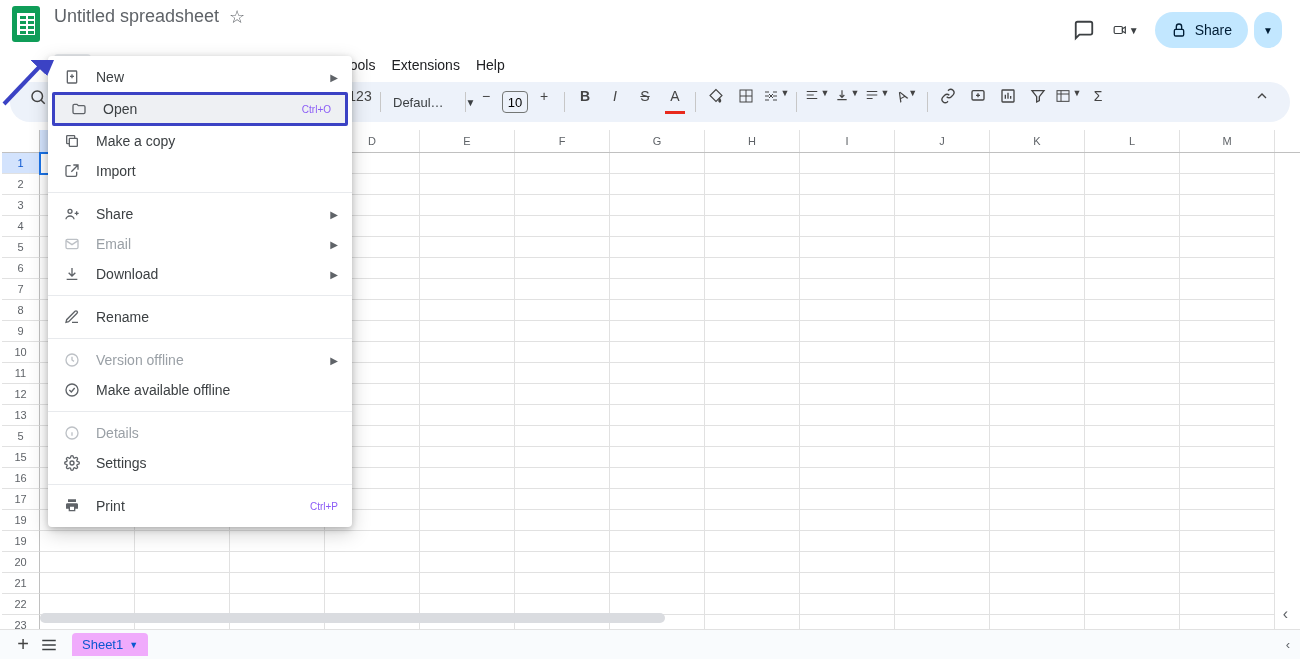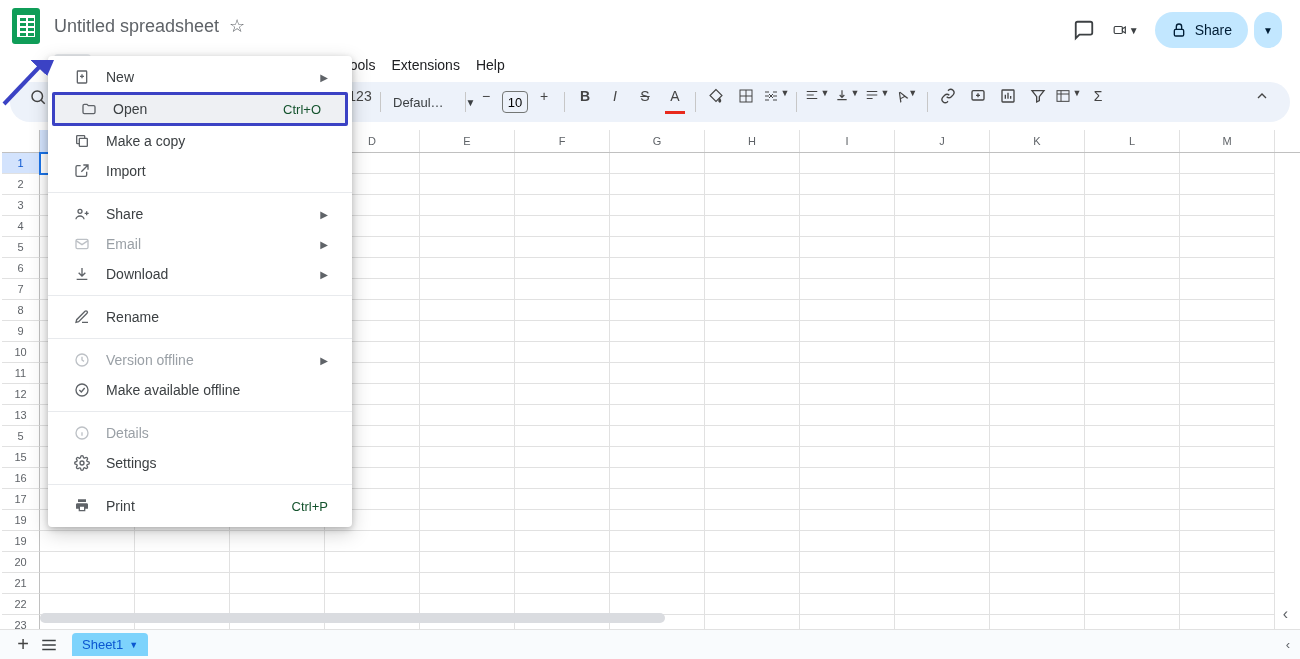--- a/index.html
+++ b/index.html
@@ -1,17 +1,17 @@
 <!DOCTYPE html>
 <html><head>
 <meta charset="utf-8">
 <style>
 *{box-sizing:border-box;margin:0;padding:0;font-family:Arial,sans-serif}
 body{width:1300px;height:659px;overflow:hidden;background:#fff;position:relative;font-size:13px;color:#3c4043}
-.header{display:flex;align-items:center;padding:6px 12px;height:52px}
+.header{display:flex;padding:6px 12px;height:52px}
 .logo{width:28px;height:36px;background:#0f9d58;border-radius:3px;position:relative;margin-right:14px}
 .logo:before{content:"";position:absolute;inset:7px 5px;background:repeating-linear-gradient(#fff 0 2px,transparent 2px 5px),repeating-linear-gradient(90deg,#fff 0 2px,transparent 2px 8px);border:1px solid #fff}
 .title{font-size:18px;color:#5f6368;margin-right:10px}
 .star{font-size:18px;color:#5f6368;cursor:pointer}
 .header-right{position:absolute;right:18px;top:12px;display:flex;align-items:center;gap:16px}
 .ico-btn{width:26px;height:26px;display:flex;align-items:center;justify-content:center;cursor:pointer;color:#3c4043}
 .share-btn{background:#c2e7ff;border-radius:20px;height:36px;padding:0 16px;display:flex;align-items:center;gap:8px;font-size:14px;font-weight:500;color:#001d35;cursor:pointer}
 .quick-share{background:#c2e7ff;border-radius:20px;width:28px;height:36px;display:flex;align-items:center;justify-content:center;cursor:pointer;margin-left:-10px}
 .menubar{display:flex;gap:2px;padding:0 0 0 54px;height:26px;align-items:center}
 .menu-item{padding:3px 7px;font-size:14px;color:#202124;cursor:pointer;border-radius:4px}
@@ -33,29 +33,29 @@
 .row-hdr.sel{background:#d3e3fd;color:#0b57d0}
 .grid-main{flex:1;position:relative}
 .col-hdrs{display:flex;height:23px;border-bottom:1px solid #c0c0c0}
 .col-hdr{width:95px;border-right:1px solid #e1e1e1;font-size:11px;color:#5f6368;text-align:center;line-height:23px;background:#fff}
 .col-hdr.first{background:#d3e3fd;color:#0b57d0}
 .cells{position:relative}
 .cell-row{display:flex;height:21px}
 .cell{width:95px;border-right:1px solid #e1e1e1;border-bottom:1px solid #e1e1e1}
 .cell.sel{border:1px solid #1a73e8;outline:1px solid #1a73e8}
 .tabs{position:absolute;bottom:0;left:0;right:0;height:30px;border-top:1px solid #e1e1e1;display:flex;align-items:center;padding:0 10px;background:#f9fbfd}
-.tab{background:#7dd3fc;padding:4px 10px;border-radius:4px 4px 0 0;font-size:13px;color:#0b57d0;font-weight:500;display:flex;align-items:center;gap:6px;cursor:pointer;margin-left:10px}
+.tab{background:#f0abfc;padding:4px 10px;border-radius:4px 4px 0 0;font-size:13px;color:#0b57d0;font-weight:500;display:flex;align-items:center;gap:6px;cursor:pointer;margin-left:10px}
 .dropdown{position:absolute;top:56px;left:48px;width:304px;background:#fff;border-radius:4px;box-shadow:0 2px 6px rgba(0,0,0,.2),0 6px 20px rgba(0,0,0,.19);padding:6px 0;z-index:100}
-.dd-item{height:30px;display:flex;align-items:center;padding:0 24px;cursor:pointer;font-size:14px;color:#3c4043;position:relative}
+.dd-item{height:30px;display:flex;align-items:center;padding:0 14px;cursor:pointer;font-size:14px;color:#3c4043;position:relative}
 .dd-item.highlighted{border:3px solid #3b42c4;background:#eef0f3;margin:0 4px;height:34px;border-radius:2px}
 .dd-item.disabled{color:#9aa0a6;cursor:default}
 .dd-ico{width:20px;margin-right:14px;display:flex;align-items:center;justify-content:center;color:#5f6368}
 .dd-item.disabled .dd-ico{color:#bdc1c6}
 .dd-sub{margin-left:auto;color:#5f6368;font-size:10px}
-.dd-short{margin-left:auto;color:#14532d;font-size:13px}
+.dd-short{margin-left:auto;color:#8b5cf6;font-size:10px}
 .dd-sep{height:1px;background:#e8eaed;margin:6px 0}
 .arrow-annot{position:absolute;top:60px;left:0px;z-index:200;pointer-events:none}
 .hscroll{position:absolute;bottom:36px;left:40px;width:625px;height:10px;background:#dadce0;border-radius:6px}
 .explore{position:absolute;bottom:36px;right:12px;font-size:16px;color:#5f6368}
 svg{display:block}
 </style>
 </head>
 <body>
 
 <div class="header">

